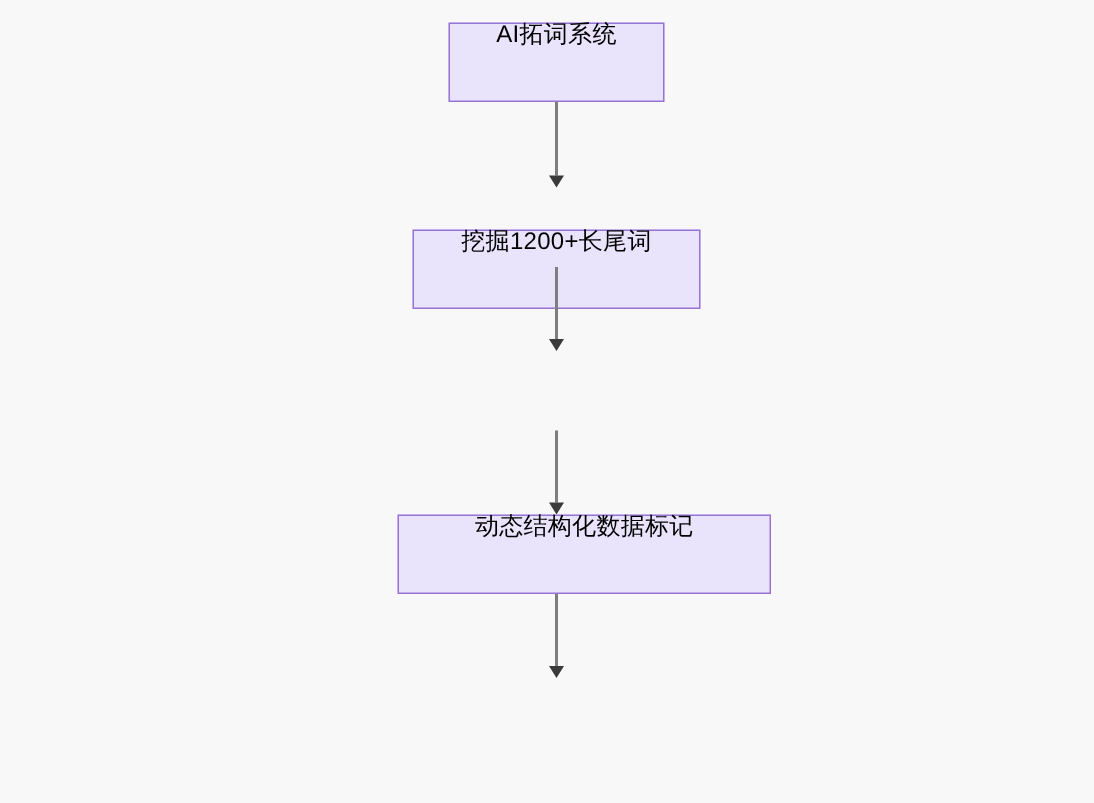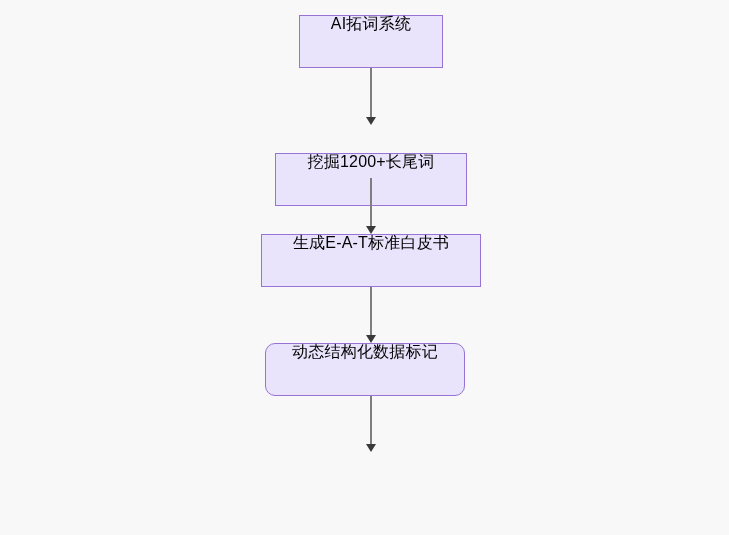--- a/index.html
+++ b/index.html
@@ -71,28 +71,25 @@
   <div class="edge" style="top:68px; height:49px;"></div>
   <div class="arrowhead" style="top:117px;"></div>
 
   <div class="node" style="left:275px; top:125px; width:192px;margin-top:28px;">
     <span class="node-label">挖掘1200+长尾词</span>
   </div>
 
   <div class="edge" style="top:178px; height:48px;"></div>
   <div class="arrowhead" style="top:226px;"></div>
 
-  <div class="node" style="left:261px; top:234px; width:220px;">
-    <span class="node-label">生成E-A-T标准白皮书</span>
-  </div>
 
   <div class="edge" style="top:287px; height:48px;"></div>
   <div class="arrowhead" style="top:335px;"></div>
 
-  <div class="node" style="left:265px; top:343px; width:200px;border-radius:10px;">
+  <div class="node" style="left:265px; top:343px; width:249px;">
     <span class="node-label">动态结构化数据标记</span>
   </div>
 
   <div class="edge" style="top:396px; height:48px;"></div>
   <div class="arrowhead" style="top:444px;"></div>
 
 
 </div>
 
 </body></html>

